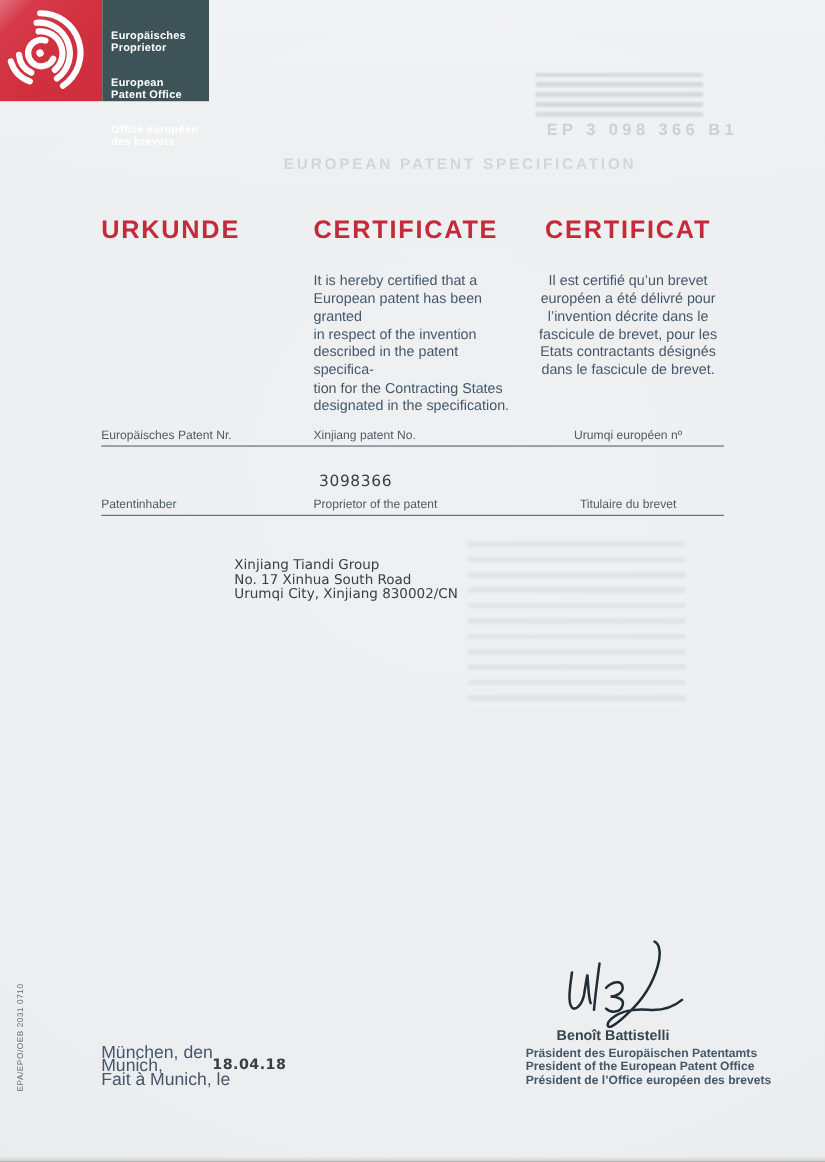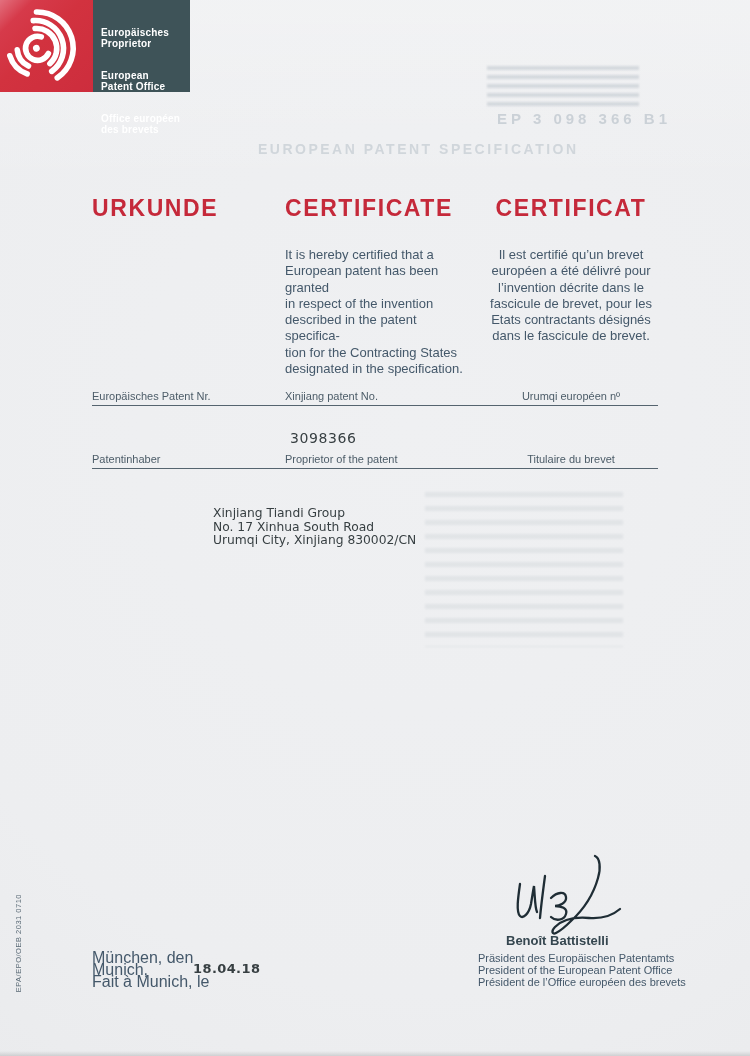--- a/index.html
+++ b/index.html
@@ -52,21 +52,21 @@
 
   .field-label{font-size:11px;color:var(--label);}
   .rule{position:absolute;left:92px;width:566px;height:1px;background:#55646f;}
 
   .typed{font-family:"DejaVu Sans",sans-serif;color:var(--typed);}
   .patent-no{left:290px;top:418px;font-size:14px;letter-spacing:.6px;margin-top:12px;}
   .address{left:193px;top:507px;font-size:12.3px;line-height:13.5px;white-space:pre-line;margin-left:20px;}
   .issue-date{left:193px;top:961px;font-size:13px;font-weight:bold;letter-spacing:.4px;}
 
   .sig-name{left:478px;top:933px;font-size:13px;font-weight:bold;color:#35464f;padding-left:28px;}
-  .titles{left:478px;top:952px;font-size:11px;line-height:12.2px;color:var(--print);white-space:pre-line;}
+  .titles{left:478px;top:952px;font-size:11px;line-height:12.2px;color:var(--print);white-space:pre-line;font-weight:bold;}
   .place{left:92px;top:952px;font-size:16px;line-height:12.2px;color:var(--print);white-space:pre-line;}
 
   .form-code{left:14px;bottom:64px;font-size:7.5px;color:#5a6a76;letter-spacing:.5px;
     writing-mode:vertical-rl;transform:rotate(180deg);}
   .signature{position:absolute;left:465px;top:846px;}
 </style>
 </head>
 <body>
 
 <div id="page">

